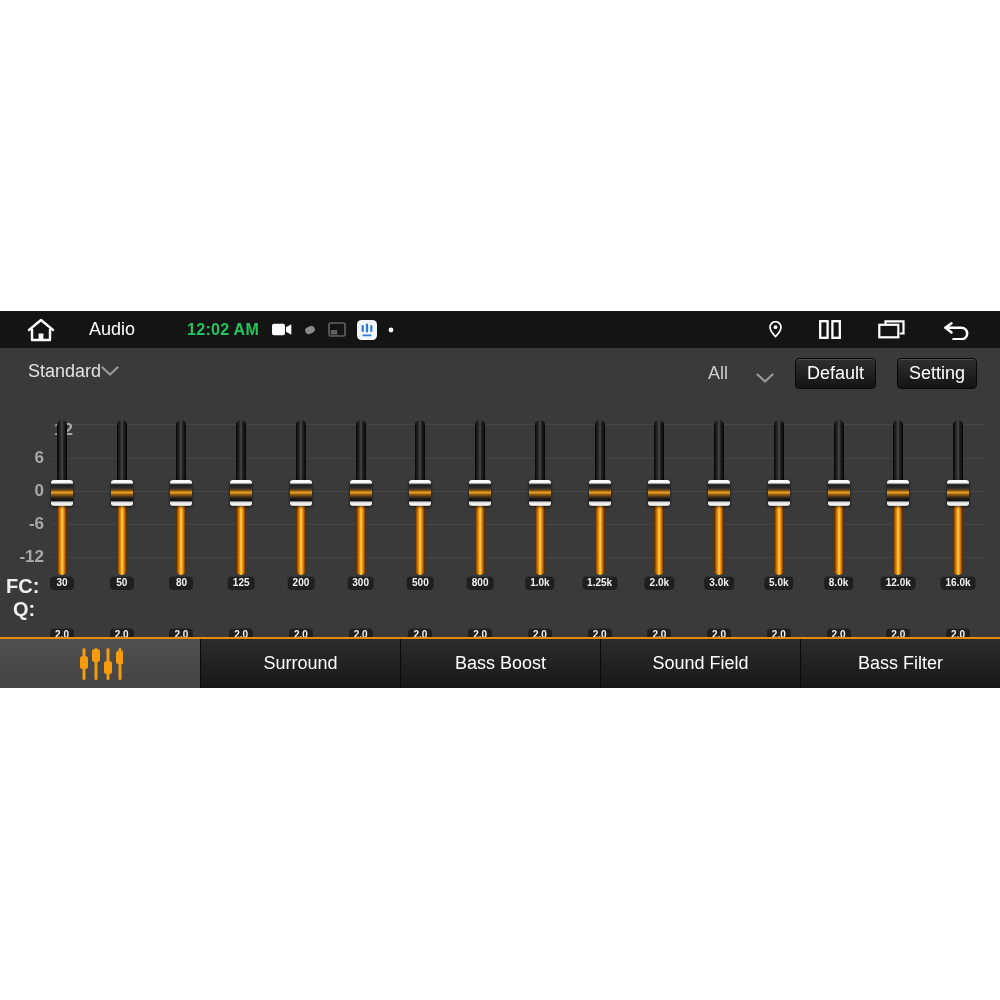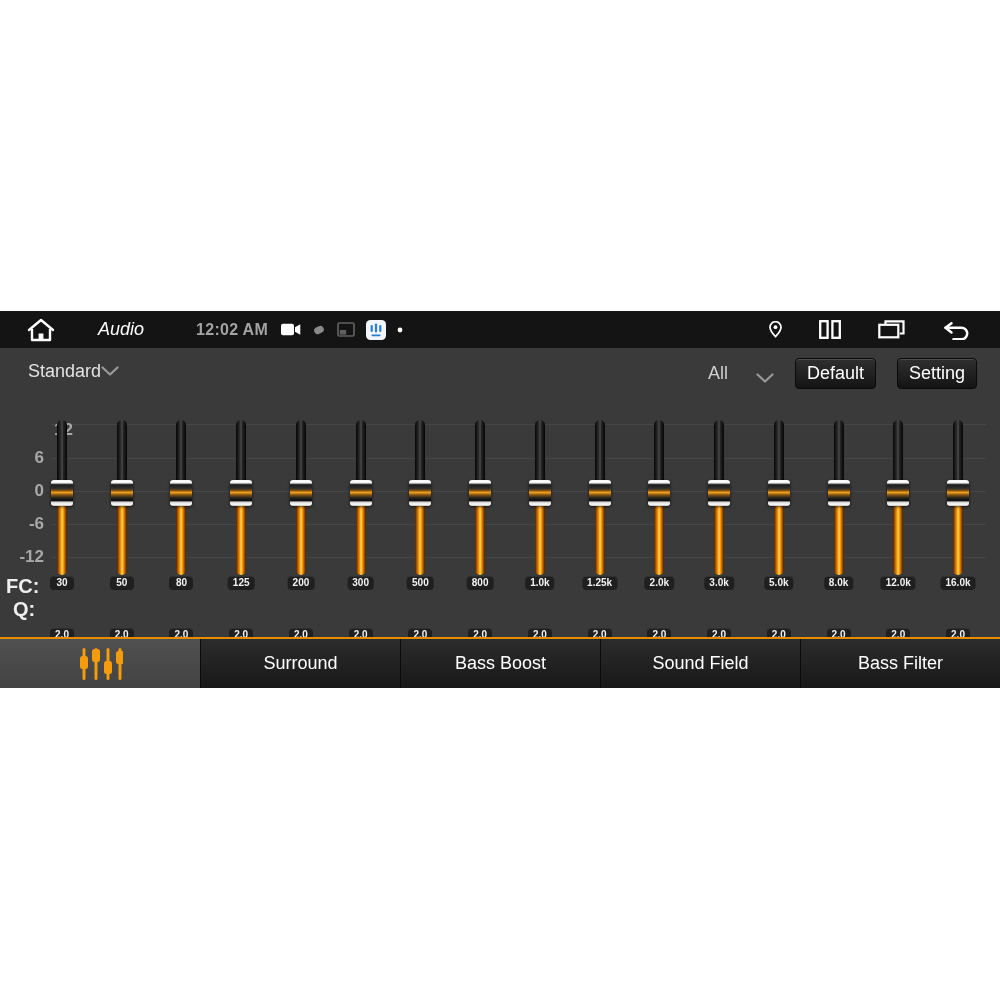--- a/index.html
+++ b/index.html
@@ -4,22 +4,22 @@
 <style>
   html,body{margin:0;padding:0;background:#ffffff;}
   .page{position:relative;width:1000px;height:1000px;background:#ffffff;overflow:hidden;
         font-family:"Liberation Sans","DejaVu Sans",sans-serif;}
   .screen{position:absolute;left:0;top:311px;width:1000px;height:377px;}
 
   
   .status-bar{position:absolute;left:0;top:0;width:1000px;height:37px;background:#141414;
               display:flex;align-items:center;}
   .sb-home{margin-left:26px;display:flex;align-items:center;cursor:pointer;}
-  .sb-app{margin-left:42px;color:#ffffff;font-size:18px;font-style:italic;}
-  .sb-time{margin-left:52px;color:#a3a3a3;font-size:16px;font-weight:700;letter-spacing:.3px;}
+  .sb-app{margin-left:33px;color:#ffffff;font-size:18px;}
+  .sb-time{margin-left:52px;color:#22c55e;font-size:16px;font-weight:700;letter-spacing:.3px;}
   .sb-ico-group{display:flex;align-items:center;margin-left:13px;gap:11px;}
   .sb-right{margin-left:auto;display:flex;align-items:center;gap:37px;margin-right:30px;}
   .sb-right svg{display:block;}
 
   
   .main{position:absolute;left:0;top:37px;width:1000px;height:289px;background:#3a3a3a;overflow:hidden;}
 
   .preset{position:absolute;left:28px;top:13px;width:122px;display:flex;align-items:center;
           color:#e3e3e3;font-size:18px;cursor:pointer;}
   .right-controls{position:absolute;right:23px;top:10px;display:flex;align-items:center;}

